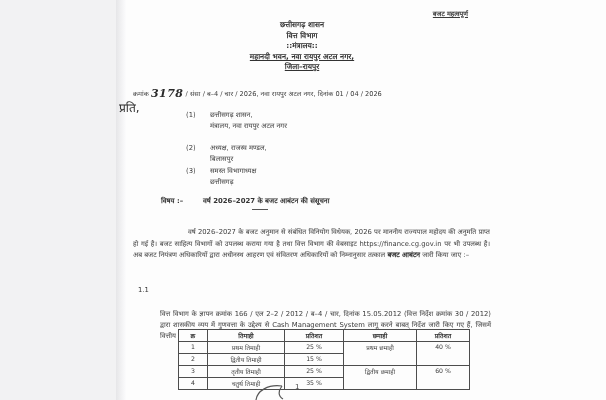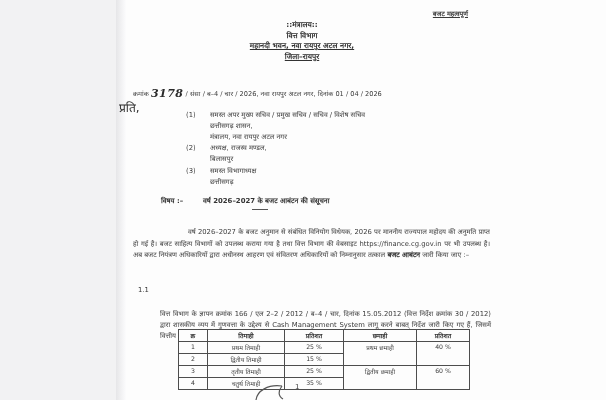--- a/index.html
+++ b/index.html
@@ -81,34 +81,34 @@
 </head>
 <body>
 
 <div class="scan-margin"></div>
 <div class="page-edge"></div>
 <div class="page"></div>
 
 <div class="abs priority-tag">बजट महत्वपूर्ण</div>
 
 <div class="abs doc-header">
+  <div>छत्तीसगढ़ शासन</div>
+  <div>वित्त विभाग</div>
   <div>::मंत्रालय::</div>
-  <div>वित्त विभाग</div>
   <div class="u">महानदी भवन, नवा रायपुर अटल नगर,</div>
   <div class="u">जिला–रायपुर</div>
 </div>
 
 <div class="abs ref-line"><span>क्रमांक </span><span class="ref-number">3178</span><span> / संसा / ब–4 / चार / 2026, नवा रायपुर अटल नगर, दिनांक 01 / 04 / 2026</span></div>
 
 <div class="abs salutation">प्रति,</div>
 
 <div class="abs recipient r1">
   <span class="num">(1)</span>
   <span>
-    <div>समस्त अपर मुख्य सचिव / प्रमुख सचिव / सचिव / विशेष सचिव</div>
     <div>छत्तीसगढ़ शासन,</div>
     <div>मंत्रालय, नवा रायपुर अटल नगर</div>
   </span>
 </div>
 
 <div class="abs recipient r2">
   <span class="num">(2)</span>
   <span>
     <div>अध्यक्ष, राजस्व मण्डल,</div>
     <div>बिलासपुर</div>

